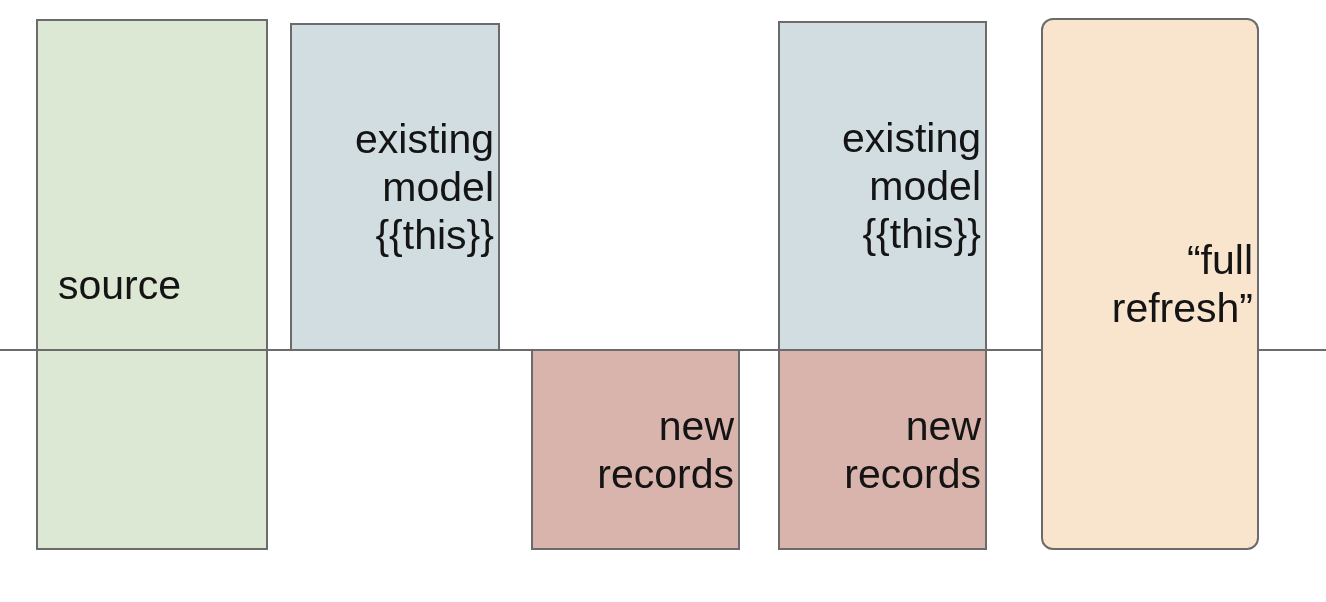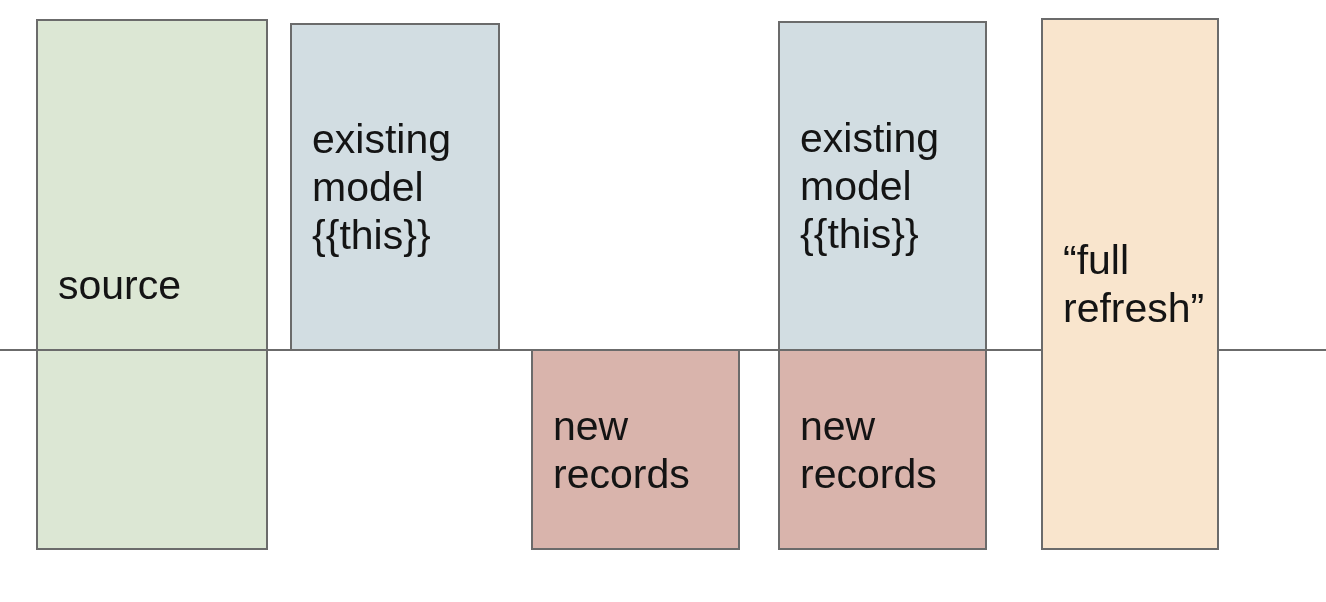--- a/index.html
+++ b/index.html
@@ -20,30 +20,31 @@
     box-sizing: border-box;
     border: 2px solid #6b6b6b;
     display: flex;
     align-items: center;
     padding-left: 20px;
     padding-right: 4px;
     font-size: 41px;
     line-height: 48px;
     color: #141414;
     letter-spacing: 0px;
+    text-align: right;
   }
   .box .label { display: block; }
 
   
   .box-source          { left: 36px;   top: 19px;  width: 232px; height: 531px; z-index: 1; }
   .box-existing-1      { left: 290px;  top: 23px;  width: 210px; height: 328px; z-index: 1; }
   .box-new-records-1   { left: 531px;  top: 349px; width: 209px; height: 201px; z-index: 1; }
   .box-existing-2      { left: 778px;  top: 21px;  width: 209px; height: 330px; z-index: 1; }
   .box-new-records-2   { left: 778px;  top: 349px; width: 209px; height: 201px; z-index: 1; }
-  .box-full-refresh    { left: 1041px; top: 18px;  width: 178px; height: 532px; z-index: 3; }
+  .box-full-refresh    { left: 1041px; top: 18px;  width: 218px; height: 532px; z-index: 3; border-radius: 12px; }
 
   .timeline {
     position: absolute;
     left: 0;
     top: 349px;
     width: 1326px;
     height: 2px;
     background: #6b6b6b;
     z-index: 2;
   }

